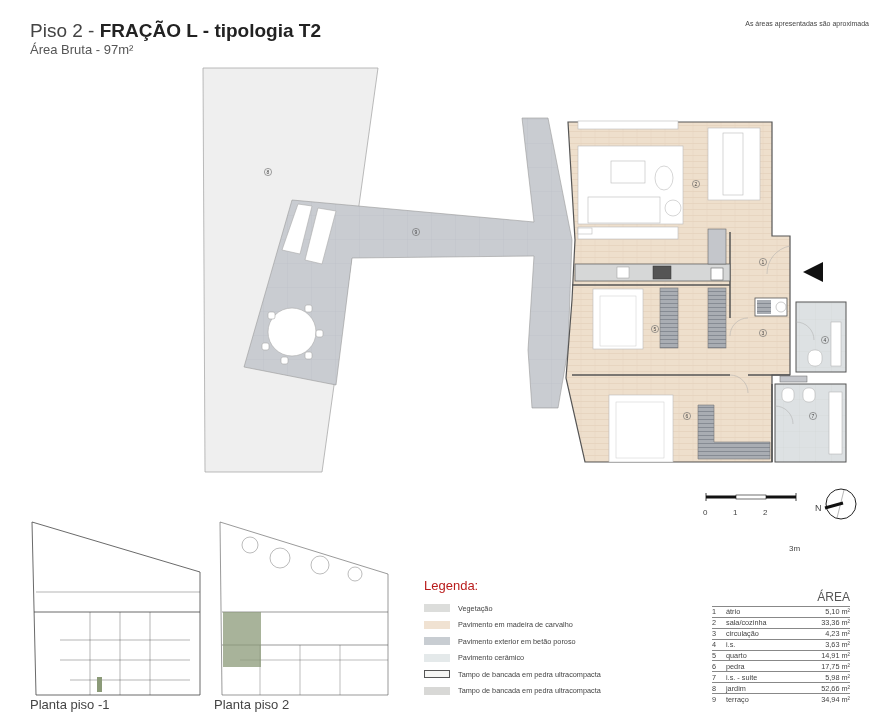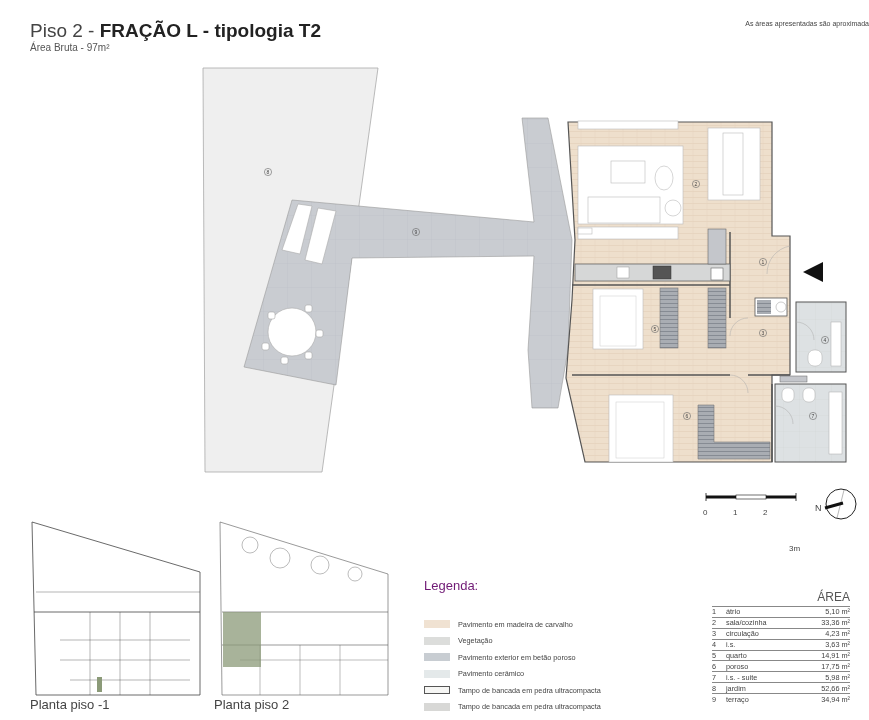--- a/index.html
+++ b/index.html
@@ -1,23 +1,23 @@
 <!DOCTYPE html>
 <html><head>
 <meta charset="utf-8">
 <style>
   html, body { margin:0; padding:0; background:#ffffff; }
   body { width:869px; height:720px; position:relative; overflow:hidden; font-family:"Liberation Sans", sans-serif; color:#333; }
   .title { position:absolute; left:30px; top:20px; font-size:19px; color:#444; white-space:nowrap; }
   .title b { font-weight:bold; color:#222; }
-  .subtitle { position:absolute; left:30px; top:42px; font-size:10px; color:#555; }
+  .subtitle { position:absolute; left:30px; top:42px; font-size:13px; color:#555; }
   .disclaimer { position:absolute; right:0px; top:20px; font-size:7px; color:#444; white-space:nowrap; }
   svg.plan { position:absolute; left:0; top:0; }
   .legend { position:absolute; left:424px; top:578px; }
-  .legend-title { font-size:13px; color:#701a75; margin-bottom:23px; }
+  .legend-title { font-size:13px; color:#b91c1c; margin-bottom:7px; }
   .legend-item { display:flex; align-items:center; height:16px; margin-bottom:0.6px; }
   .swatch { width:26px; height:8px; margin-right:8px; box-sizing:border-box; }
   .legend-label { font-size:7.3px; color:#444; white-space:nowrap; }
   .areas { position:absolute; left:712px; top:590px; width:138px; border-collapse:collapse; }
   .areas th { font-weight:normal; font-size:12px; color:#555; text-align:right; padding:0 0 2px 0; }
   .areas td { font-size:7.3px; color:#444; height:9.9px; padding:0; border-top:0.6px solid #888; }
   .areas td.num { width:14px; }
   .areas td.val { text-align:right; }
   .mini-label { position:absolute; font-size:13px; color:#444; white-space:nowrap; }
   .scale-lbl { position:absolute; font-size:8px; color:#444; }
@@ -195,26 +195,26 @@
 <div class="scale-lbl" style="left:763px;top:508px;">2</div>
 <div class="scale-lbl" style="left:789px;top:508px;margin-top:36px;">3m</div>
 <div class="scale-lbl" style="left:815px;top:503px;font-size:9px;">N</div>
 
 <div class="mini-label" style="left:30px;top:697px;">Planta piso -1</div>
 <div class="mini-label" style="left:214px;top:697px;">Planta piso 2</div>
 
 <div class="legend">
   <div class="legend-title">Legenda:</div>
   <div class="legend-item">
+      <span class="swatch" style="background:#dcdddb"></span>
+      <span class="legend-label">Vegetação</span>
+    </div>
+  <div class="legend-item">
       <span class="swatch" style="background:#f0e2d2"></span>
       <span class="legend-label">Pavimento em madeira de carvalho</span>
-    </div>
-  <div class="legend-item">
-      <span class="swatch" style="background:#dcdddb"></span>
-      <span class="legend-label">Vegetação</span>
     </div>
   <div class="legend-item">
       <span class="swatch" style="background:#c8cdd2"></span>
       <span class="legend-label">Pavimento exterior em betão poroso</span>
     </div>
   <div class="legend-item">
       <span class="swatch" style="background:#e4e9ea"></span>
       <span class="legend-label">Pavimento cerâmico</span>
     </div>
   <div class="legend-item">
@@ -254,21 +254,21 @@
         <td>i.s.</td>
         <td class="val">3,63 m²</td>
       </tr>
     <tr>
         <td class="num">5</td>
         <td>quarto</td>
         <td class="val">14,91 m²</td>
       </tr>
     <tr>
         <td class="num">6</td>
-        <td>poroso</td>
+        <td>pedra</td>
         <td class="val">17,75 m²</td>
       </tr>
     <tr>
         <td class="num">7</td>
         <td>i.s. - suite</td>
         <td class="val">5,98 m²</td>
       </tr>
     <tr>
         <td class="num">8</td>
         <td>jardim</td>

